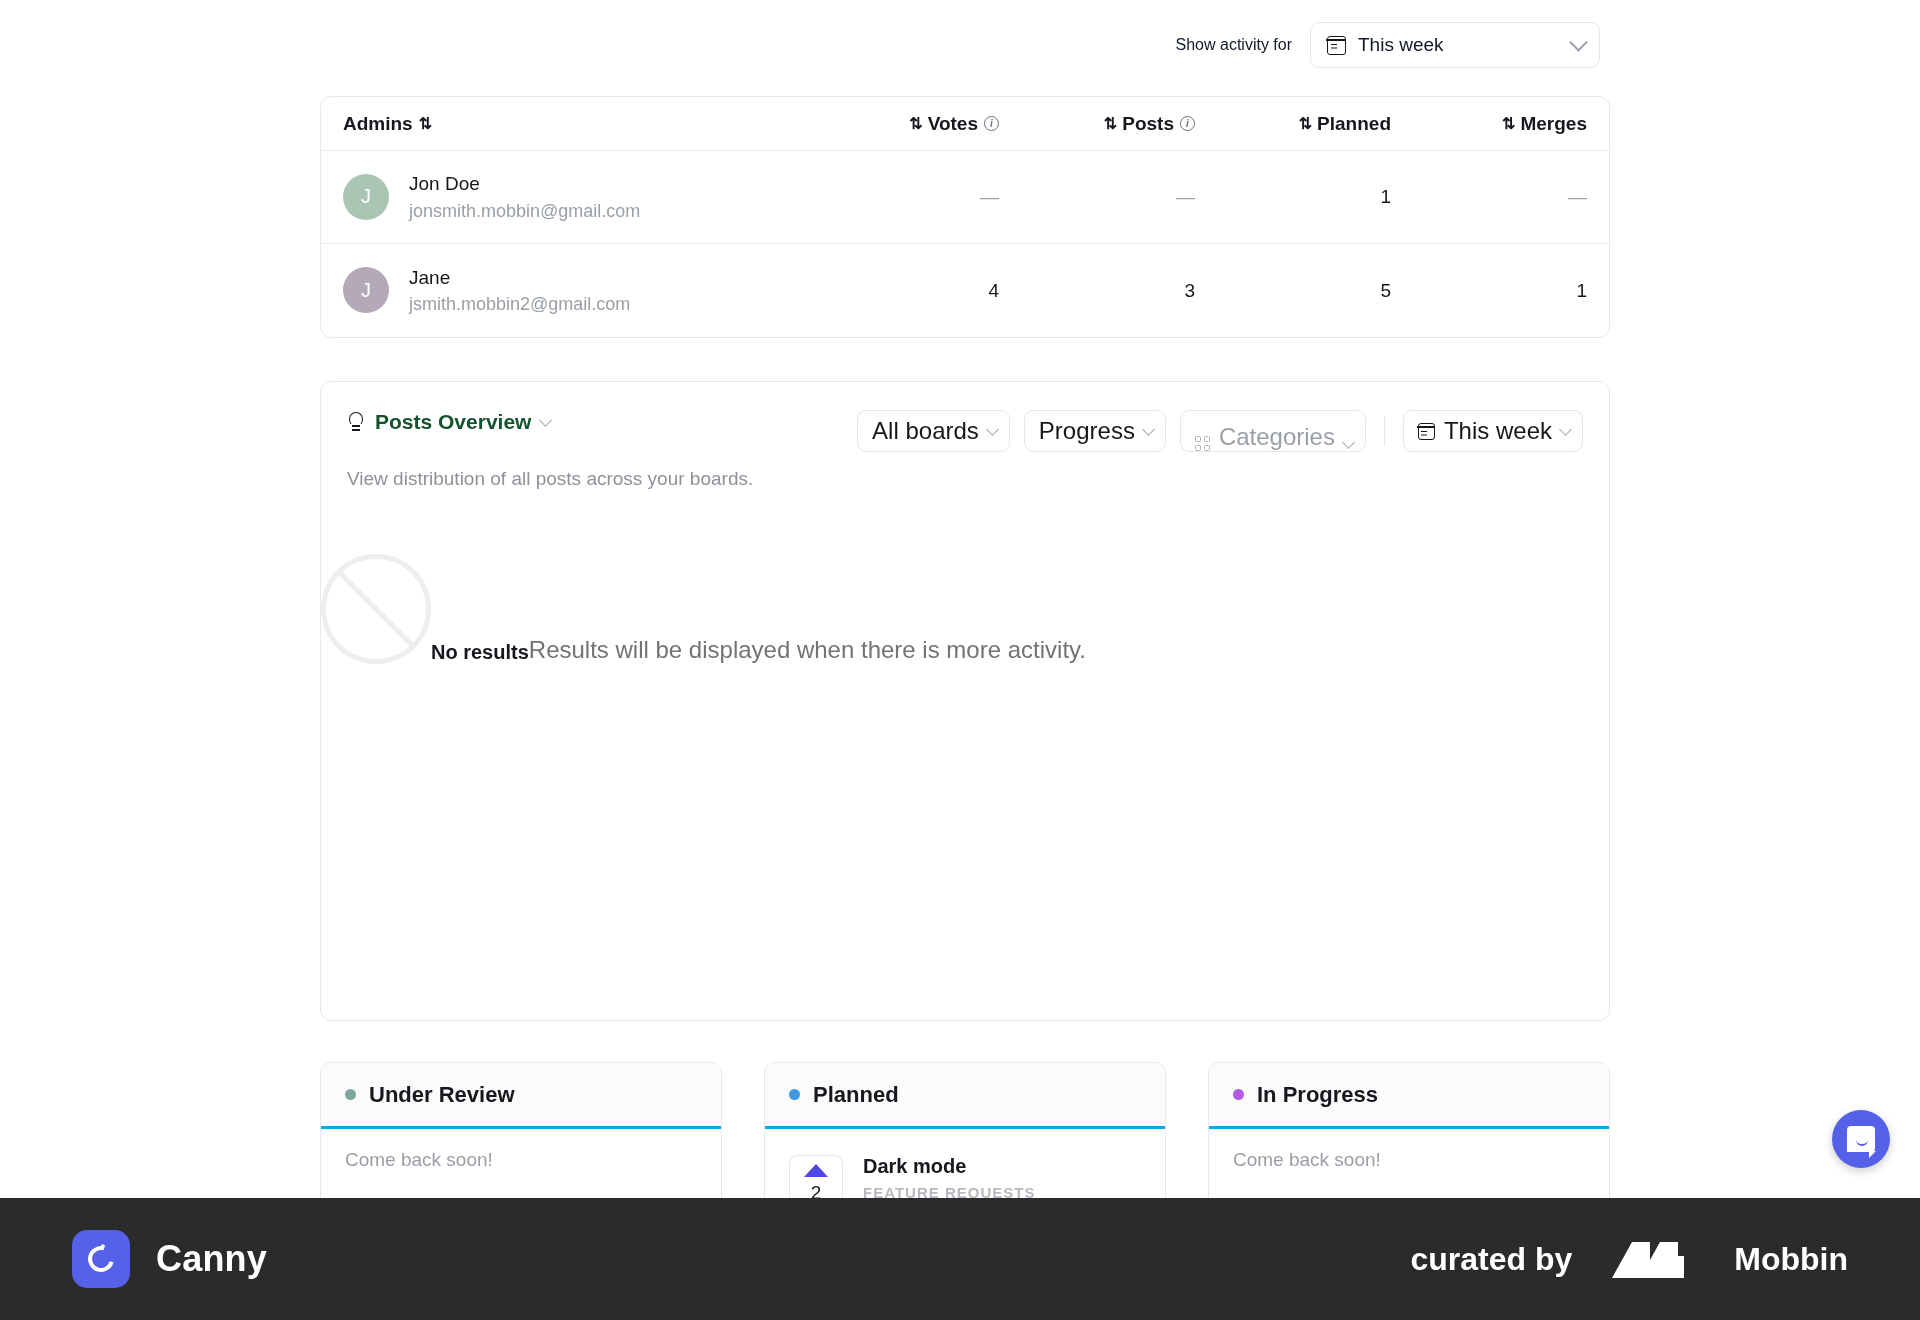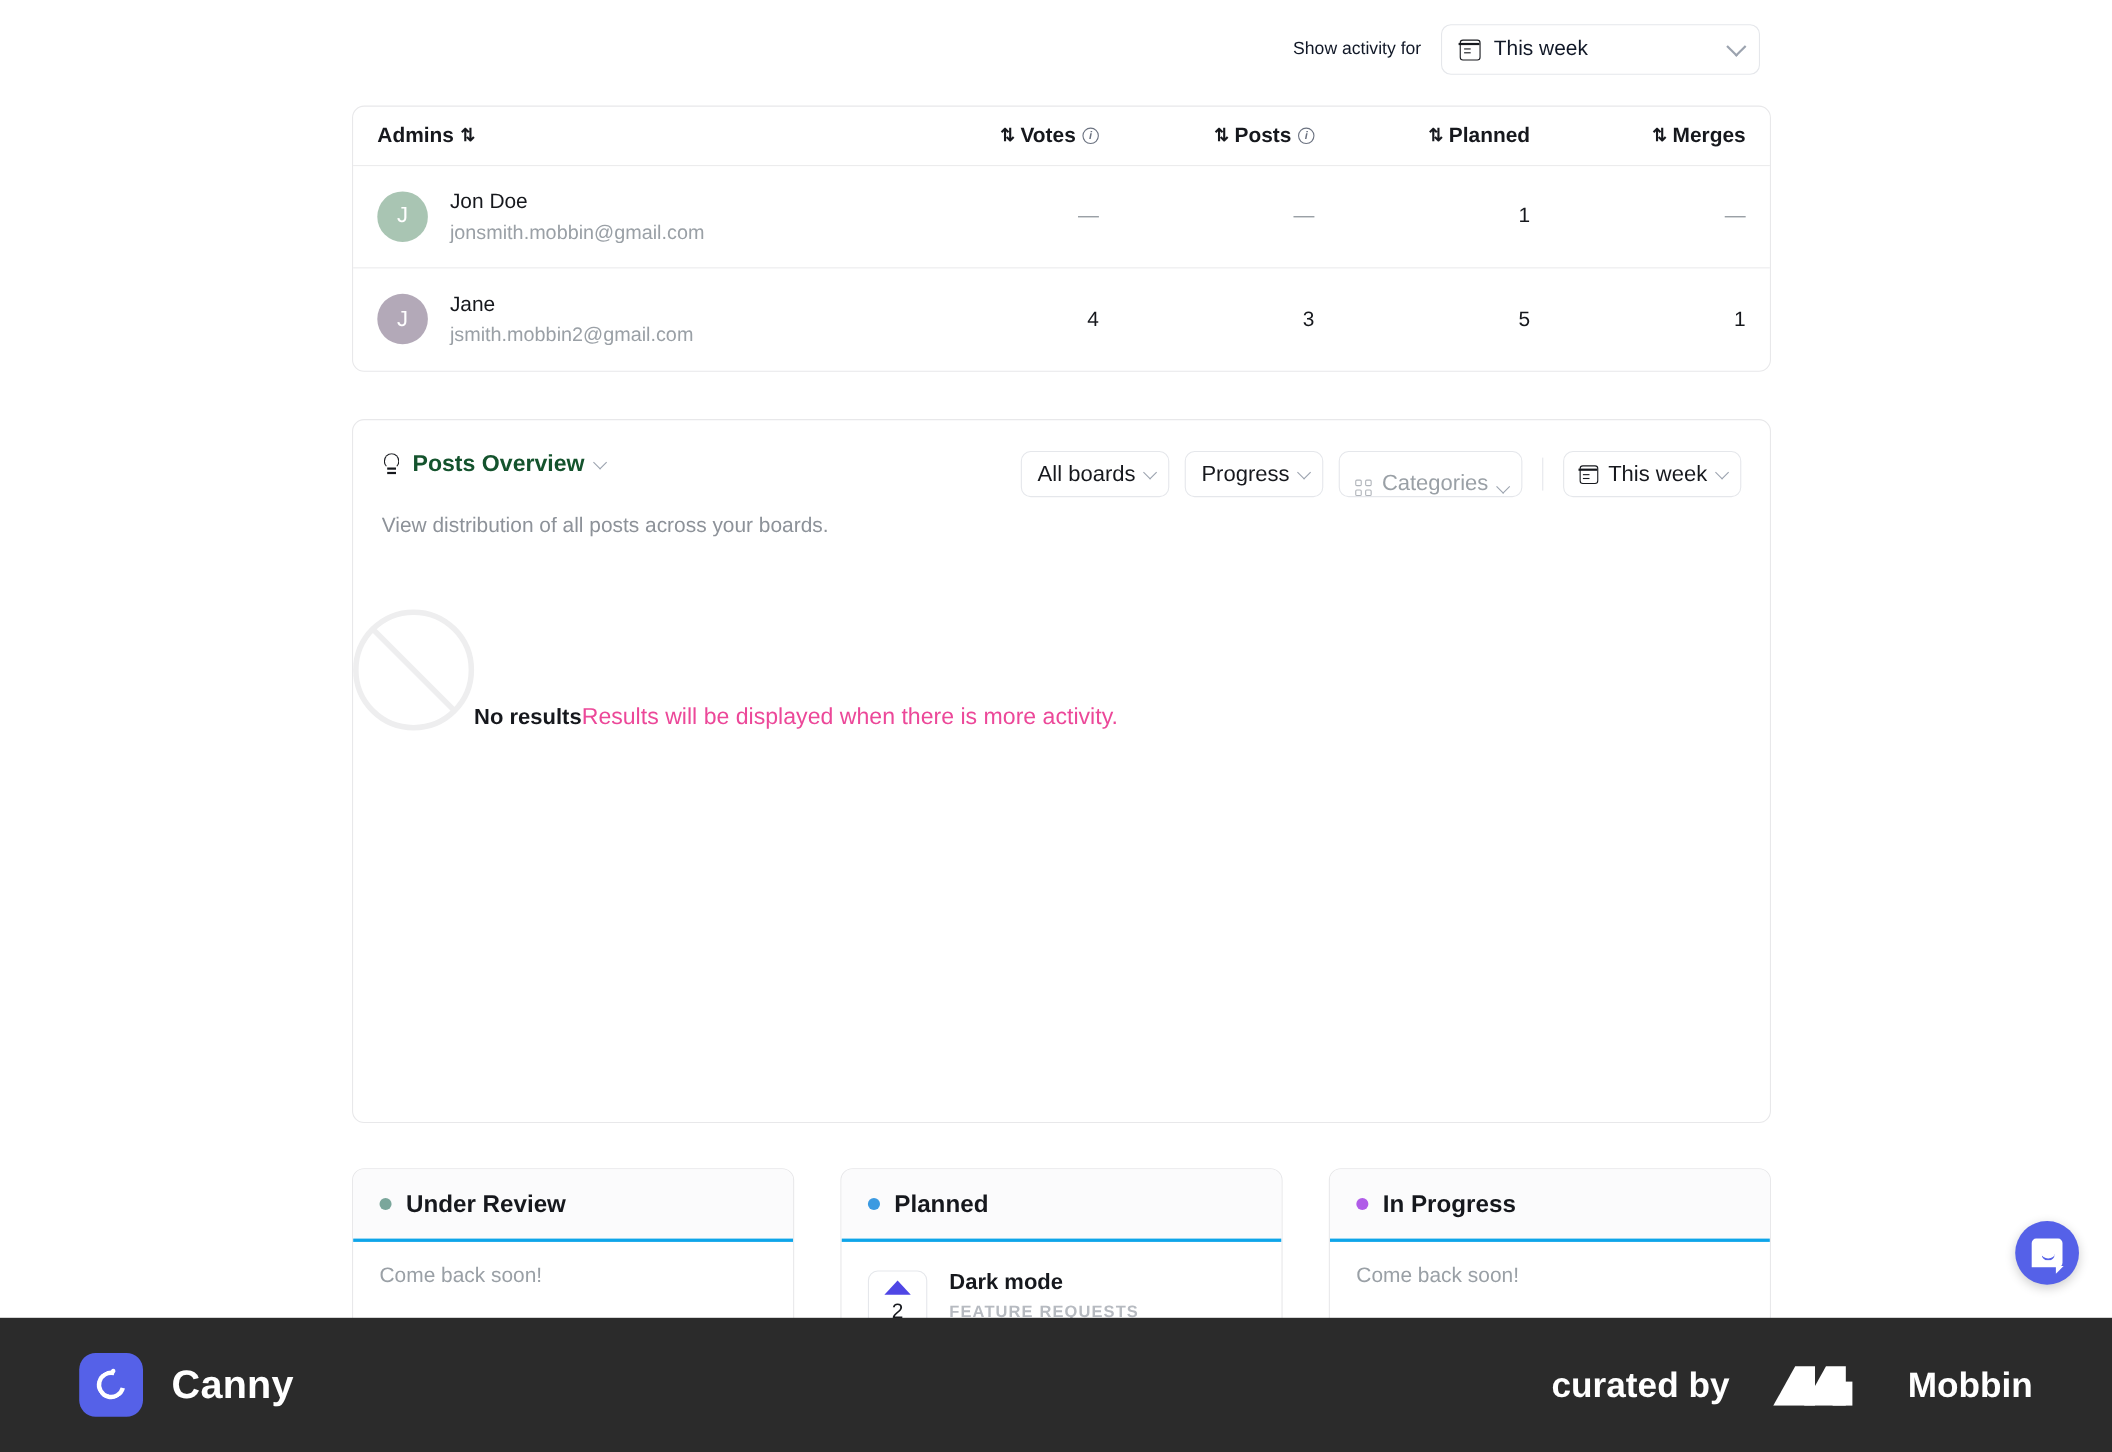--- a/index.html
+++ b/index.html
@@ -66,21 +66,21 @@
   .ov-title { font-size: 21px; font-weight: bold; color: #14532d; }
   .ov-sub { font-size: 19px; color: #8d9299; padding: 16px 0 0 26px; }
   .bulb { width: 18px; height: 20px; position: relative; flex: none; }
   .bulb .glass { position:absolute; left:2px; top:0; width:14px; height:14px; border:1.7px solid #16181d; border-radius:50% 50% 45% 45%; border-bottom-color: transparent;}
   .bulb .b1 { position:absolute; left:5px; top:13px; width:8px; height:1.7px; background:#16181d; }
   .bulb .b2 { position:absolute; left:5px; top:17px; width:8px; height:1.7px; background:#16181d; }
   .filters { display: flex; align-items: center; gap: 14px; }
   .filter {
     display: flex; align-items: center; gap: 9px; height: 42px; padding: 0 12px 0 14px;
     border: 1px solid #e5e7eb; border-radius: 9px; background: #fff;
-    font-size: 20px; color: #16181d; white-space: nowrap;
+    font-size: 24px; color: #16181d; white-space: nowrap;
   }
   .filter.muted { color: #9aa0a6; align-items: flex-end; }
   .vdiv { width: 1px; height: 30px; background: #e5e7eb; margin: 0 4px; }
   .grid-ico { display:grid; grid-template-columns: 6px 6px; grid-template-rows: 6px 6px; gap: 3px; flex:none; }
   .grid-ico i { display:block; border: 1.4px solid #b0b4ba; border-radius: 1.5px; }
   .cal-ico { width: 17px; height: 17px; border: 1.6px solid #16181d; border-radius: 3px; position: relative; flex:none; }
   .cal-ico::before { content:""; position:absolute; left:-1.6px; top:2.5px; width:17px; height:1.6px; background:#16181d; }
   .cal-ico::after { content:""; position:absolute; left:2.5px; top:7px; width:6px; height:1.6px; background:#16181d;
                     box-shadow: 0 3.5px 0 0 #16181d; }
   .cal-ico.big { width: 19px; height: 19px; }
@@ -89,21 +89,21 @@
   .empty {
     position: absolute; left: 0; right: 0; top: 172px;
     display: flex; align-items: flex-end;
   }
   .no-ico { width: 110px; height: 110px; border-radius: 50%; border: 5px solid #eeeeef; position: relative; }
   .no-ico::after {
     content: ""; position: absolute; left: 50%; top: -4px; width: 5px; height: 108px;
     background: #eeeeef; transform: translateX(-50%) rotate(-45deg); transform-origin: center;
   }
   .empty-title { margin-top: 60px; font-size: 20px; font-weight: bold; color: #16181d; }
-  .empty-sub { margin-top: 18px; font-size: 21px; color: #ec4899; }
+  .empty-sub { margin-top: 18px; font-size: 24px; color: #737373; }
 
   
   .statuses { position: absolute; left: 320px; top: 1062px; width: 1290px; display: flex; gap: 42px; }
   .status-col { width: 402px; border: 1px solid #e8e8ea; border-radius: 11px; overflow: hidden; background: #fff; }
   .status-head { display: flex; align-items: center; gap: 13px; height: 66px; padding: 0 24px;
                  background: #fbfbfc; border-bottom: 3px solid #0ea5e9; }
   .dot { width: 11px; height: 11px; border-radius: 50%; flex: none; }
   .status-name { font-size: 22px; font-weight: bold; color: #16181d; }
   .status-body { padding: 20px 24px 30px 24px; min-height: 86px; }
   .cbs { font-size: 19px; color: #9aa0a6; }

